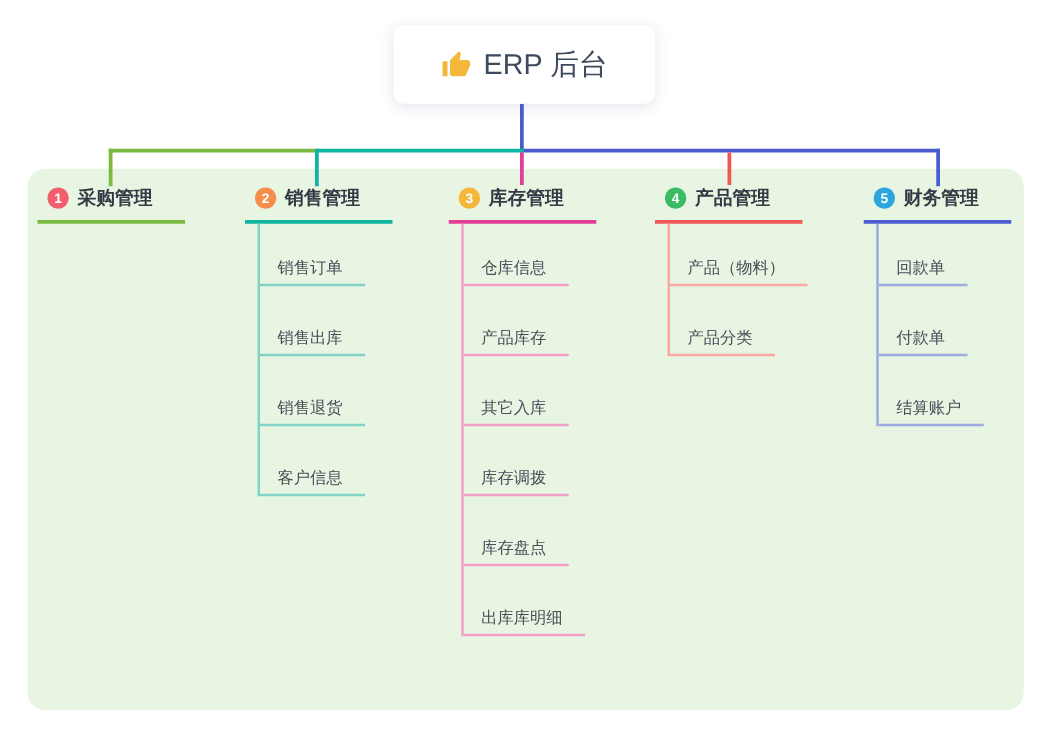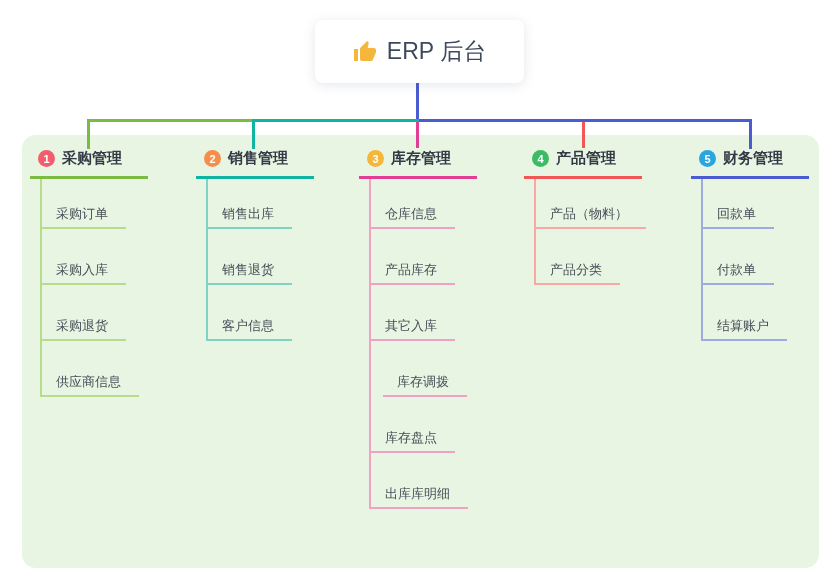--- a/index.html
+++ b/index.html
@@ -101,50 +101,45 @@
   <div class="vline" style="left: 252px; top: 119px; height: 30px; background: rgb(16, 181, 162);"></div>
   <div class="vline" style="left: 416px; top: 122px; height: 26px; background: rgb(226, 62, 150);"></div>
   <div class="vline" style="left: 582px; top: 122px; height: 26px; background: rgb(242, 87, 87);"></div>
   <div class="vline" style="left: 749px; top: 119px; height: 30px; background: rgb(74, 92, 208);"></div>
 
   <div class="branch b1">
     <div class="branch-header" style="border-bottom-color: rgb(124, 187, 65);">
       <span class="badge" style="background: rgb(242, 94, 110);">1</span>
       <span>采购管理</span>
     </div>
-    <div class="branch-items" style="border-left-color: rgb(183, 220, 142);">
-      <div class="item" style="border-bottom-color: rgb(183, 220, 142);">采购订单</div>
-      <div class="item" style="border-bottom-color: rgb(183, 220, 142);">采购入库</div>
-      <div class="item" style="border-bottom-color: rgb(183, 220, 142);">采购退货</div>
-      <div class="item" style="border-bottom-color: rgb(183, 220, 142);">供应商信息</div>
-    </div>
   </div>
 
   <div class="branch b2">
     <div class="branch-header" style="border-bottom-color: rgb(16, 181, 162);">
       <span class="badge" style="background: rgb(247, 141, 75);">2</span>
       <span>销售管理</span>
     </div>
     <div class="branch-items" style="border-left-color: rgb(127, 212, 198);">
+      <div class="item" style="border-bottom-color: rgb(127, 212, 198);">销售订单</div>
       <div class="item" style="border-bottom-color: rgb(127, 212, 198);">销售出库</div>
       <div class="item" style="border-bottom-color: rgb(127, 212, 198);">销售退货</div>
       <div class="item" style="border-bottom-color: rgb(127, 212, 198);">客户信息</div>
     </div>
   </div>
 
   <div class="branch b3">
     <div class="branch-header" style="border-bottom-color: rgb(226, 62, 150);">
       <span class="badge" style="background: rgb(245, 182, 60);">3</span>
       <span>库存管理</span>
     </div>
     <div class="branch-items" style="border-left-color: rgb(243, 160, 198); text-align: right;">
       <div class="item" style="border-bottom-color: rgb(243, 160, 198);">仓库信息</div>
       <div class="item" style="border-bottom-color: rgb(243, 160, 198);">产品库存</div>
       <div class="item" style="border-bottom-color: rgb(243, 160, 198);">其它入库</div>
-      <div class="item" style="border-bottom-color: rgb(243, 160, 198); margin-left: 12px;">库存调拨</div>
+      <div class="item" style="border-bottom-color: rgb(243, 160, 198);">库存调拨</div>
       <div class="item" style="border-bottom-color: rgb(243, 160, 198);">库存盘点</div>
       <div class="item" style="border-bottom-color: rgb(243, 160, 198);">出库库明细</div>
     </div>
   </div>
 
   <div class="branch b4">
     <div class="branch-header" style="border-bottom-color: rgb(242, 87, 87);">
       <span class="badge" style="background: rgb(59, 187, 99);">4</span>
       <span>产品管理</span>
     </div>

